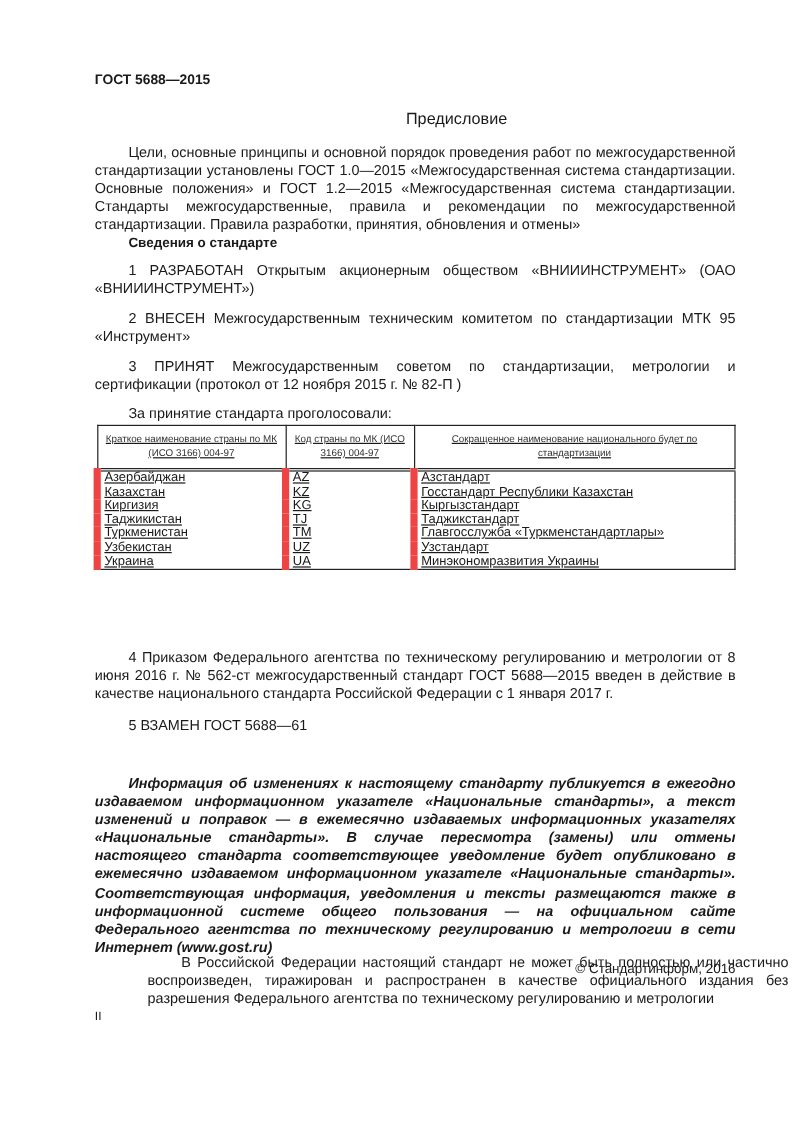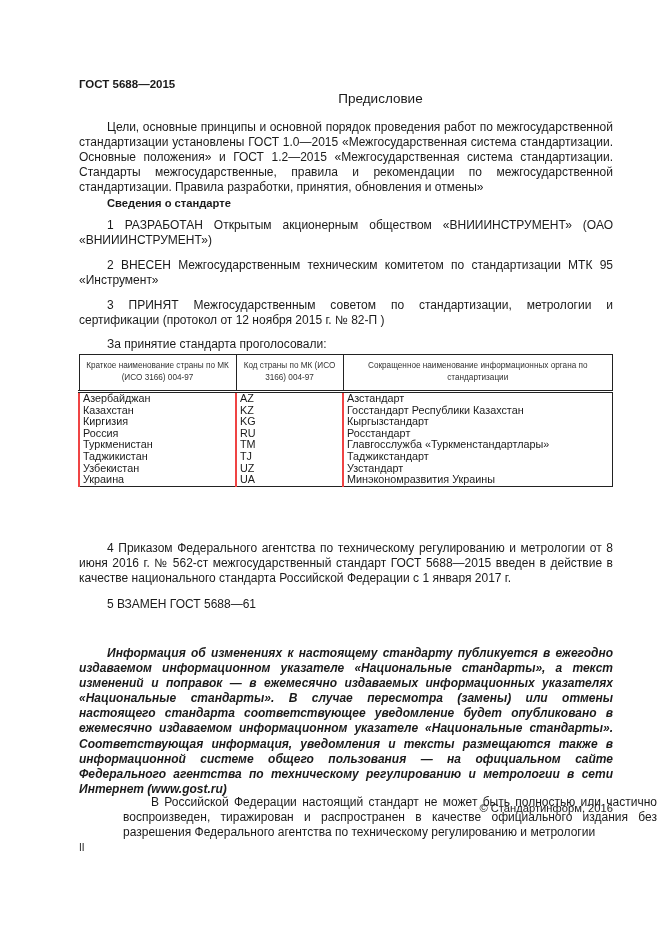--- a/index.html
+++ b/index.html
@@ -1,41 +1,41 @@
 <!DOCTYPE html>
 <html><head>
 <meta charset="utf-8">
 <style>
   html, body { margin: 0; padding: 0; background: #ffffff; }
   body {
     width: 661px; height: 935px; position: relative; overflow: hidden;
     font-family: "Liberation Sans", sans-serif; color: #1a1a1a;
   }
   .abs { position: absolute; }
-  .doc-code { left: 79px; top: 78px; font-size: 11.5px; font-weight: bold; }
+  .doc-code { left: 79px; top: 61px; font-size: 11.5px; font-weight: bold; }
   .title { left: 16px; width: 661px; top: 91px; text-align: center; font-size: 13.5px; font-weight: normal; padding-left: 68px; box-sizing: border-box; }
   .para {
     position: absolute; left: 79px; width: 534px;
     font-size: 12px; line-height: 15.1px; text-align: justify;
     text-indent: 28px; margin: 0;
   }
   .subhead { left: 107px; top: 197px; font-size: 11.2px; font-weight: bold; }
   .italic { font-style: italic; font-weight: bold; }
   table.gost {
     position: absolute; left: 78px; top: 354px; width: 535px;
-    border-collapse: collapse; font-size: 10.8px;
+    border-collapse: collapse; font-size: 10.8px; text-decoration: underline;
   }
   table.gost th {
     font-weight: normal; font-size: 8.2px; color: #333; line-height: 12px;
     border: 1px solid #222; padding: 5px 4px 6px; text-align: center;
     border-bottom: 3px double #222; height: 22px;
   }
   table.gost td {
     padding: 0 3px; line-height: 11.6px; height: 11.6px;
-    border-left: 2px solid #ef4444; border-right: 1px solid #222;
+    border-left: 6px solid #ef4444; border-right: 1px solid #222;
   }
   table.gost tr:last-child td { border-bottom: 1px solid #222; }
   table.gost td.c { text-align: left; }
   .c1 { width: 148px; } .c2 { width: 98px; }
   .copyright { left: 79px; width: 534px; top: 770px; text-align: right; font-size: 11.2px; margin-top: 32px; }
   .page-num { left: 79px; top: 842px; font-size: 10px; }
 </style>
 </head>
 <body>
 
@@ -49,53 +49,48 @@
 <p class="para" style="top:218px;">1  РАЗРАБОТАН Открытым акционерным обществом «ВНИИИНСТРУМЕНТ» (ОАО «ВНИИИНСТРУМЕНТ»)</p>
 <p class="para" style="top:258px;">2 ВНЕСЕН Межгосударственным техническим комитетом по стандартизации МТК 95 «Инструмент»</p>
 <p class="para" style="top:298px;">3 ПРИНЯТ Межгосударственным советом по стандартизации, метрологии и сертификации (протокол от 12 ноября  2015 г.  № 82-П )</p>
 <p class="para" style="top:337px;">За принятие стандарта проголосовали:</p>
 
 <table class="gost">
   <thead>
     <tr>
       <th class="c1">Краткое наименование  страны по МК (ИСО 3166) 004-97</th>
       <th class="c2">Код страны по  МК (ИСО 3166) 004-97</th>
-      <th>Сокращенное наименование  информационных органа по стандартизации</th>
+      <th>Сокращенное наименование  национального будет по стандартизации</th>
     </tr>
   </thead>
   <tbody>
     <tr>
         <td>Азербайджан</td>
         <td class="c">AZ</td>
         <td>Азстандарт</td>
       </tr>
     <tr>
         <td>Казахстан</td>
         <td class="c">KZ</td>
         <td>Госстандарт Республики Казахстан</td>
       </tr>
     <tr>
         <td>Киргизия</td>
         <td class="c">KG</td>
         <td>Кыргызстандарт</td>
       </tr>
     <tr>
-        <td>Россия</td>
-        <td class="c">RU</td>
-        <td>Росстандарт</td>
+        <td>Таджикистан</td>
+        <td class="c">TJ</td>
+        <td>Таджикстандарт</td>
       </tr>
     <tr>
         <td>Туркменистан</td>
         <td class="c">TM</td>
         <td>Главгосслужба «Туркменстандартлары»</td>
-      </tr>
-    <tr>
-        <td>Таджикистан</td>
-        <td class="c">TJ</td>
-        <td>Таджикстандарт</td>
       </tr>
     <tr>
         <td>Узбекистан</td>
         <td class="c">UZ</td>
         <td>Узстандарт</td>
       </tr>
     <tr>
         <td>Украина</td>
         <td class="c">UA</td>
         <td>Минэкономразвития Украины</td>

